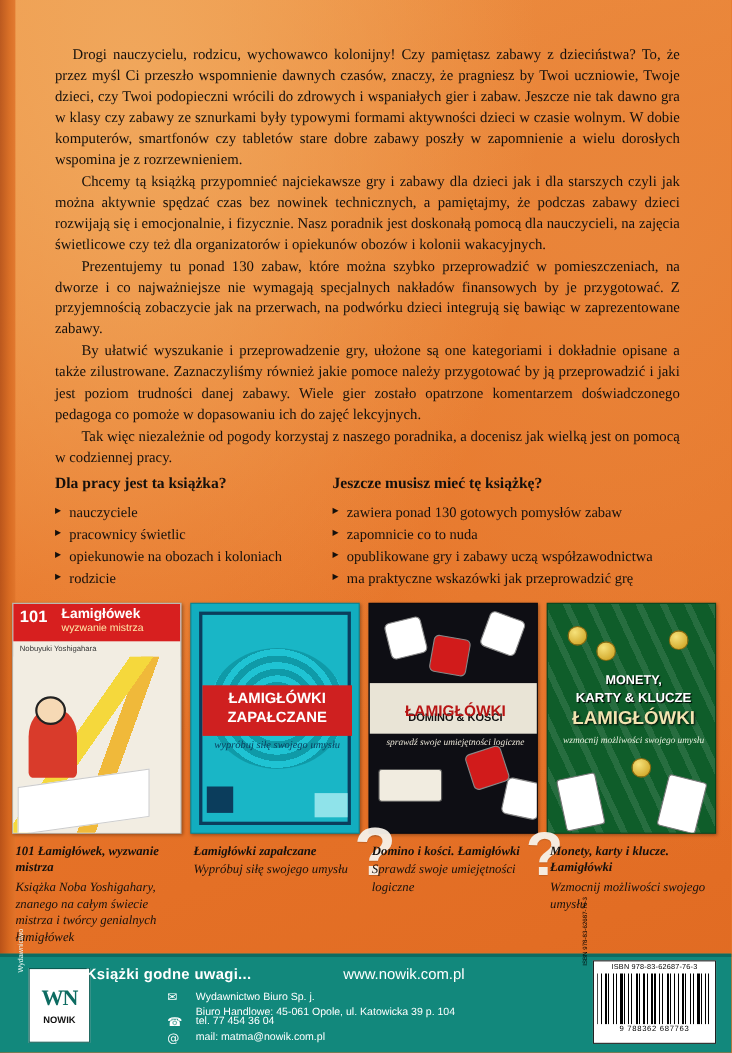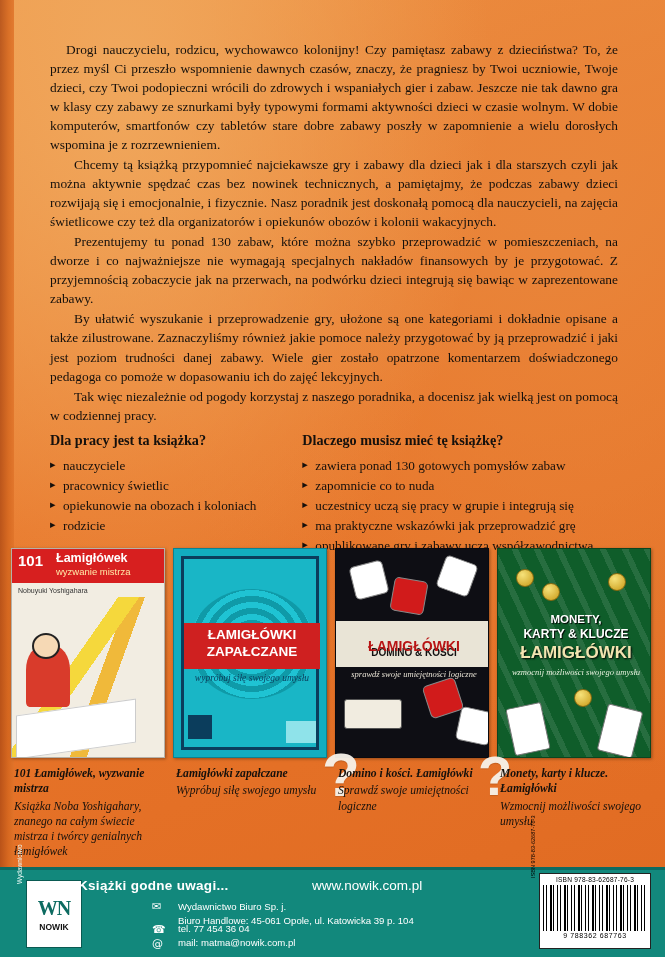--- a/index.html
+++ b/index.html
@@ -252,27 +252,26 @@
     <div class="col left">
       <h3>Dla pracy jest ta książka?</h3>
       <ul>
         <li>nauczyciele</li>
         <li>pracownicy świetlic</li>
         <li>opiekunowie na obozach i koloniach</li>
         <li>rodzicie</li>
       </ul>
     </div>
     <div class="col right">
-      <h3>Dlaczego musisz mieć tę książkę?</h3>
+      <h3>Jeszcze musisz mieć tę książkę?</h3>
       <ul>
         <li>zawiera ponad 130 gotowych pomysłów zabaw</li>
         <li>zapomnicie co to nuda</li>
-        <li>uczestnicy uczą się pracy w grupie i integrują się</li>
+        <li>opublikowane gry i zabawy uczą współzawodnictwa</li>
         <li>ma praktyczne wskazówki jak przeprowadzić grę</li>
-        <li>opublikowane gry i zabawy uczą współzawodnictwa</li>
       </ul>
     </div>
   </div>
 
   <div class="covers">
 
     <div class="cover c1">
       <div class="art"></div>
       <div class="desk"></div>
       <div class="fig"></div>

